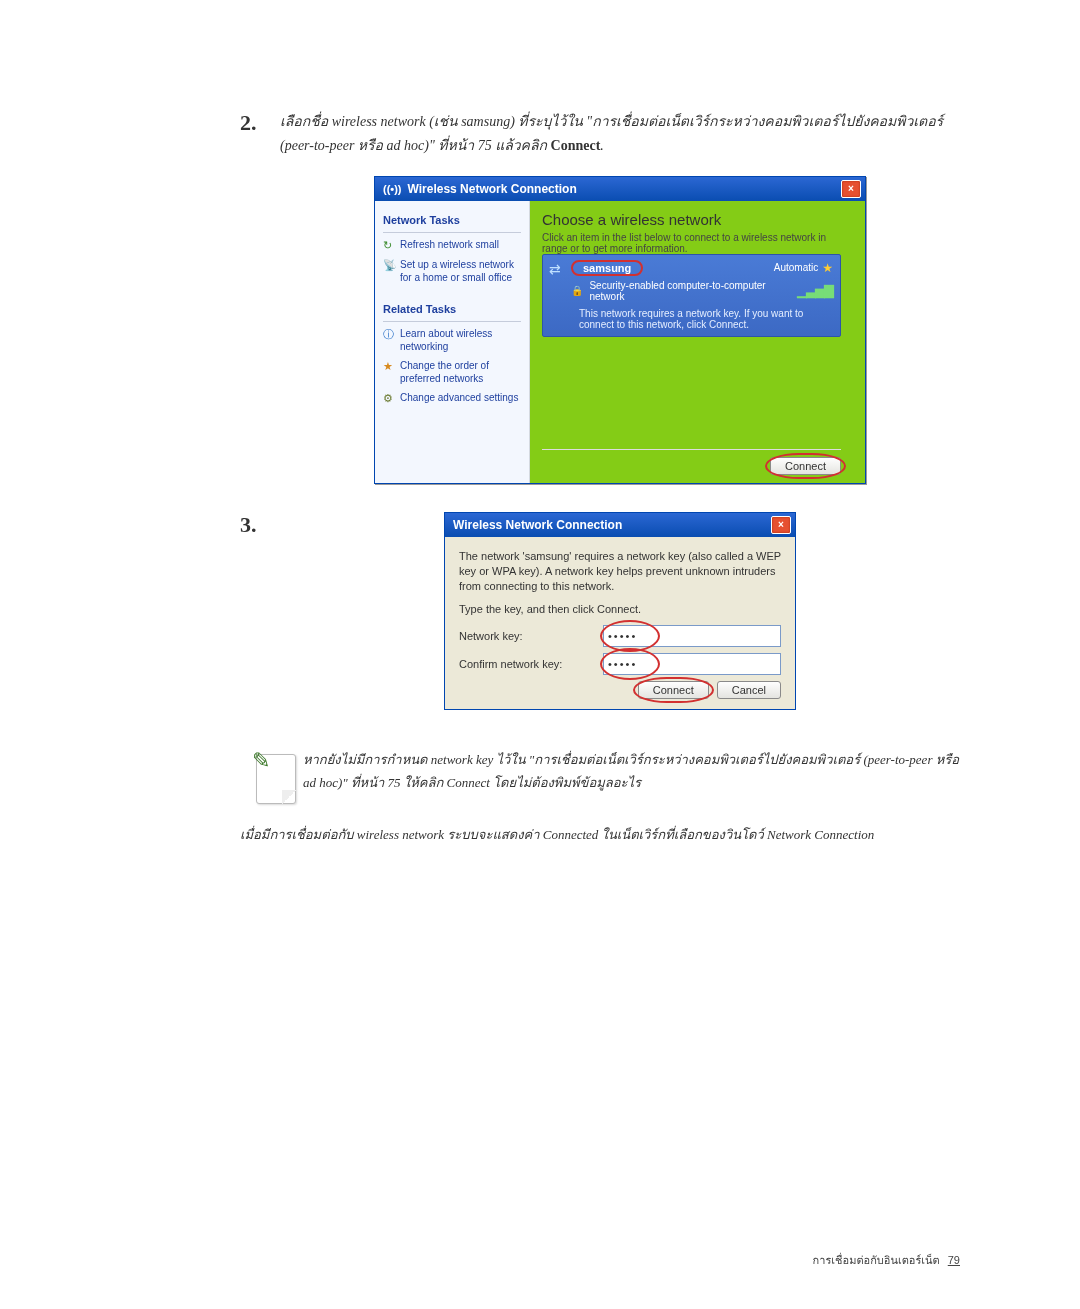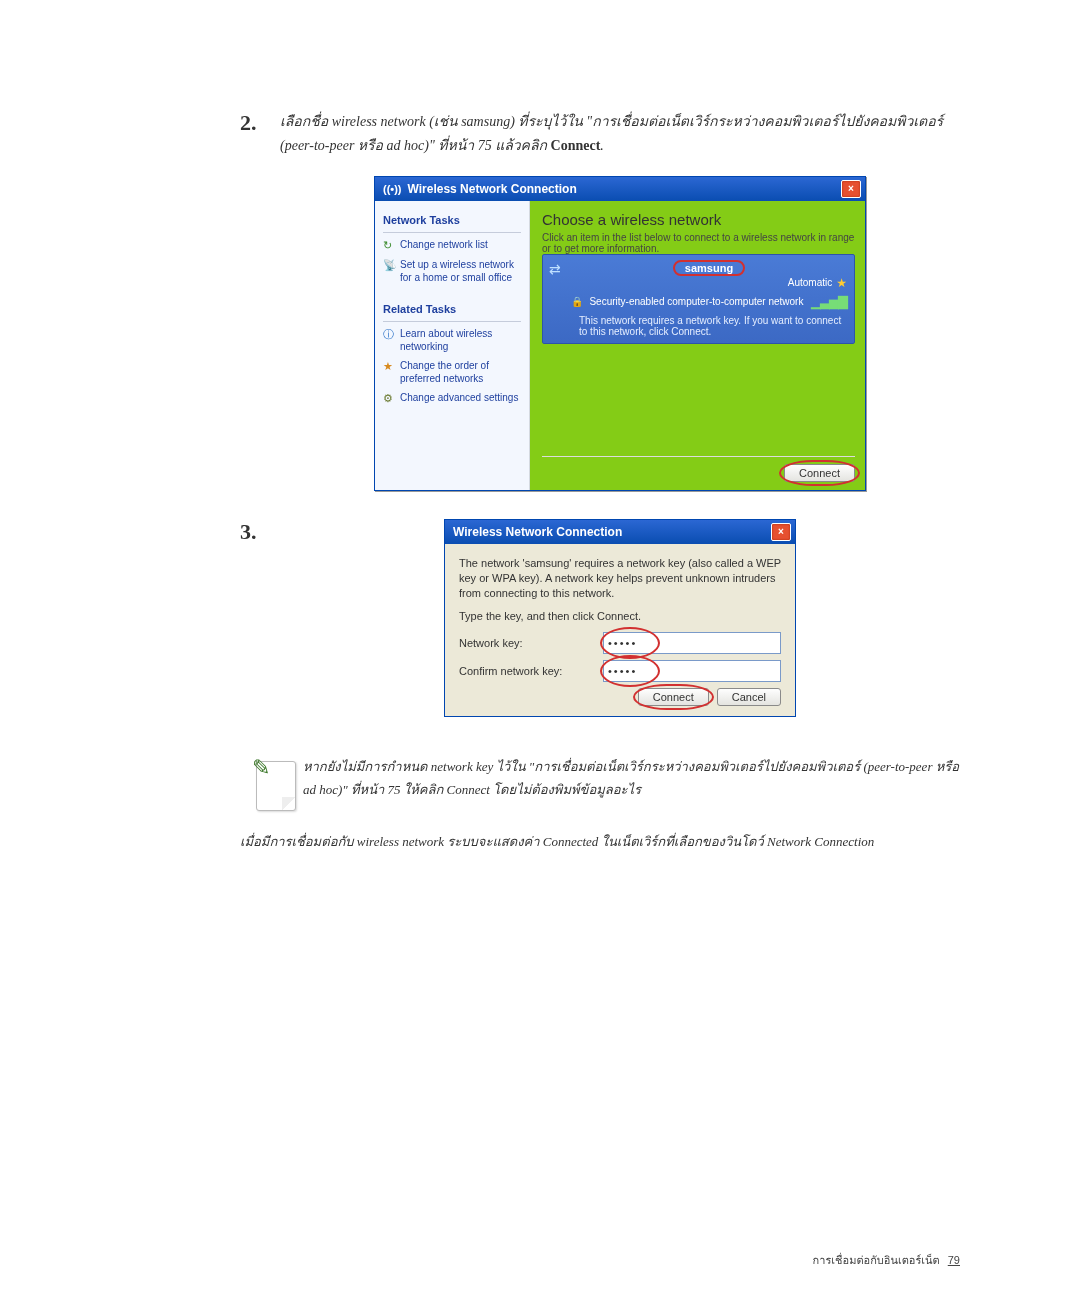--- a/index.html
+++ b/index.html
@@ -19,26 +19,26 @@
   .win-body{display:flex;background:#84cc16}
   .leftpane{width:138px;background:#f3f7fe;padding:8px 8px 30px;border-right:1px solid #d4d9e0;}
   .section-head{color:#1e3f9e;font-size:11px;font-weight:bold;padding:3px 0 6px;border-bottom:1px solid #c5ccdb;margin-bottom:5px;margin-top:2px;}
   .section-head.mt{margin-top:16px;}
   .task{display:flex;align-items:flex-start;color:#1e3f9e;font-size:10px;margin-bottom:6px;line-height:1.3;}
   .task .ticon{width:14px;flex:none;font-size:11px;margin-right:3px;}
   .tgreen{color:#3a8a2b;}
   .tblue{color:#2a71c7;}
   .torange{color:#d78a1f;}
   .tgear{color:#6a7a30;}
-  .rightpane{flex:1;padding:10px 10px 8px 12px;display:flex;flex-direction:column;}
+  .rightpane{flex:1;padding:10px 24px 8px 12px;display:flex;flex-direction:column;}
   .rp-title{font-family:Tahoma,sans-serif;font-size:15px;color:#333;margin-bottom:4px;}
   .rp-desc{font-size:10px;color:#444;}
   .net-item{background:linear-gradient(#4a7bd6,#3c69c4);color:#fff;border:1px solid #2d55a8;border-radius:2px;padding:5px 7px 6px 28px;position:relative;margin-bottom:2px;}
   .net-item .ni-icon{position:absolute;left:6px;top:6px;font-size:14px;color:#bfe0ff;}
-  .net-item .line1{display:flex;align-items:center;flex-direction:column;}
+  .net-item .line1{display:flex;align-items:center;}
   .ssid-box{display:inline-block;border:2px solid #d23030;border-radius:16px;padding:0 10px;font-size:11px;font-weight:bold;color:#fff;}
   .auto-wrap{margin-left:auto;display:flex;align-items:center;gap:4px;font-size:10px;color:#fff;}
   .star{color:#ffcc33;font-size:12px;}
   .net-item .line2{font-size:10px;display:flex;align-items:center;gap:6px;margin-top:4px;}
   .lock{color:#ffcc55;font-size:10px;}
   .bars{margin-left:auto;color:#77dd77;font-size:13px;letter-spacing:-1px;}
   .net-item .line3{font-size:10px;color:#e5eeff;margin-top:6px;margin-left:8px;}
   .net-space{flex:1;min-height:110px;}
   .rp-footer{border-top:1px solid #dcdcdc;padding-top:7px;display:flex;justify-content:flex-end;}
   .cbtn{background:linear-gradient(#fefefe,#e4e4e0);border:1px solid #8a8a8a;border-radius:3px;padding:2px 14px;font-size:11px;color:#333;position:relative;}
@@ -85,21 +85,21 @@
           <span class="tb-icon">((•))</span>
           <span>Wireless Network Connection</span>
           <span class="gap"></span>
           <span class="close-btn">×</span>
         </div>
         <div class="win-body">
           <div class="leftpane">
             <div class="section-head">Network Tasks</div>
             <div class="task">
                 <span class="ticon tgreen">↻</span>
-                <span>Change network list</span>
+                <span>Refresh network small</span>
               </div>
             <div class="task">
                 <span class="ticon tblue">📡</span>
                 <span>Set up a wireless network for a home or small office</span>
               </div>
             <div class="section-head mt">Related Tasks</div>
             <div class="task">
                 <span class="ticon tblue">ⓘ</span>
                 <span>Learn about wireless networking</span>
               </div>

